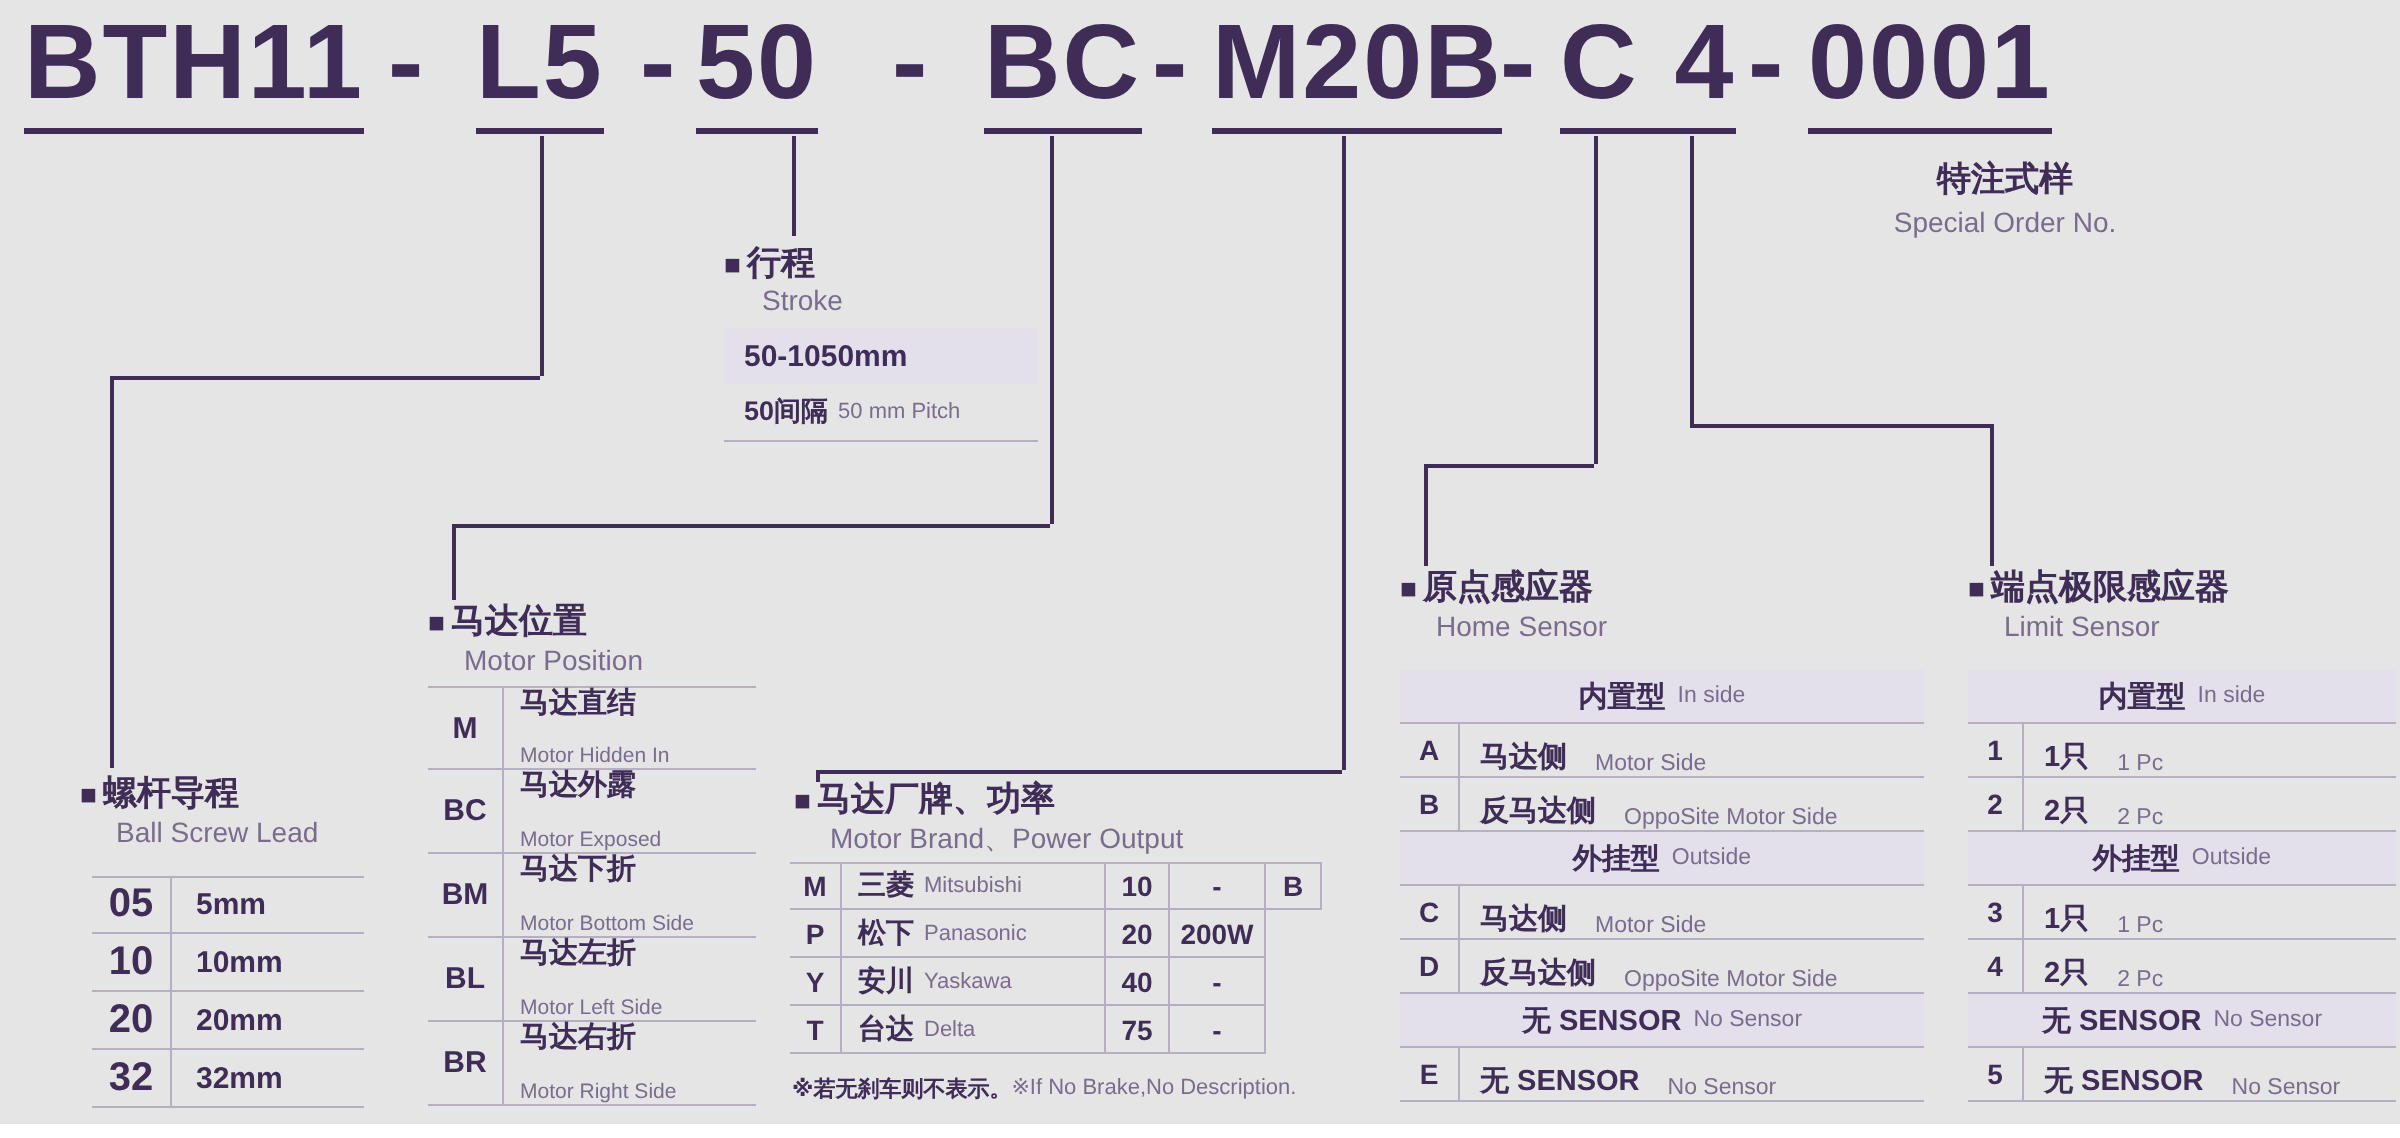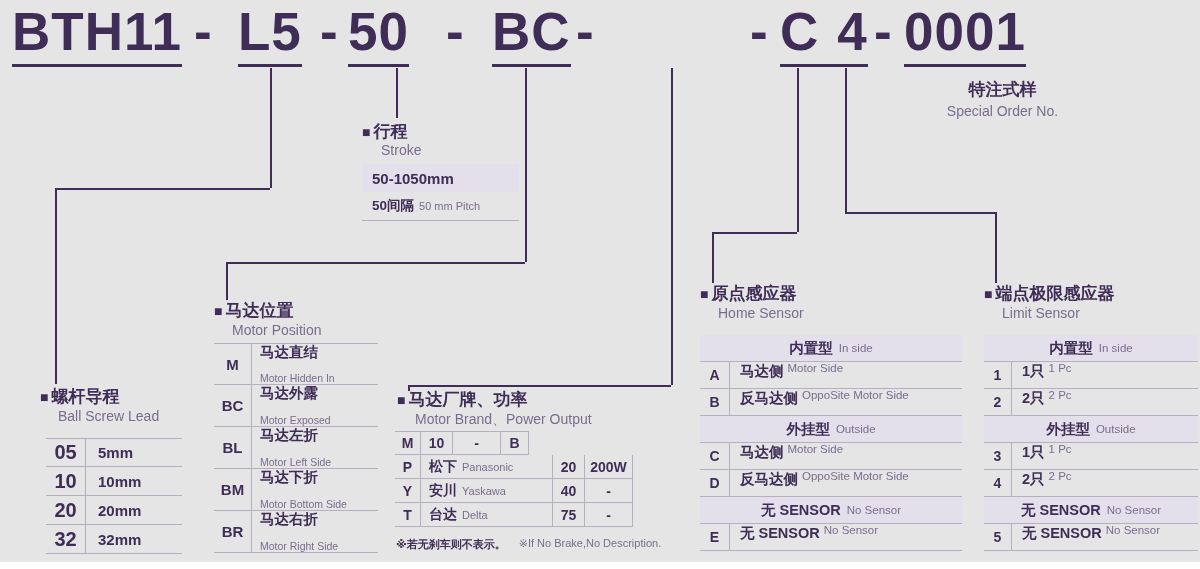--- a/index.html
+++ b/index.html
@@ -67,49 +67,50 @@
   .mb-row{display:flex;height:24px}
   .mb-cell{display:flex;align-items:center;justify-content:center;font-size:14px}
   .bt{border-top:1px solid var(--border)} .bb{border-bottom:1px solid var(--border)} .br{border-right:1px solid var(--border)}
   .mb-code{width:26px;font-weight:700}
   .mb-brand{width:132px;justify-content:flex-start;padding-left:8px;gap:5px}
   .mb-zh{font-size:14px;font-weight:700}
   .mb-en{font-size:11px;color:var(--secondary)}
   .mb-ocode{width:32px;font-weight:600}
   .mb-output{width:48px;font-weight:600}
   .mb-brake{width:28px;font-weight:700}
-  .mb-note{position:absolute;left:396px;top:537px;font-size:11px;white-space:nowrap;display:flex;gap:13px}
+  .mb-note{position:absolute;left:396px;top:537px;font-size:11px;white-space:nowrap;display:flex;gap:0}
   .mb-note .zh{font-weight:700;color:var(--primary)}
   .mb-note .en{color:var(--secondary)}
 
   
   .hs-table{left:700px;top:335px;width:262px}
   .ls-table{left:984px;top:335px;width:214px}
   .hs-row{height:27px;border-bottom:1px solid var(--border);display:flex;align-items:stretch}
   .hs-header{background:var(--shade);align-items:center;justify-content:center;gap:6px}
   .hs-code{width:30px;display:flex;align-items:center;justify-content:center;border-right:1px solid var(--border);
            font-size:14px;font-weight:700}
   .ls-table .hs-code{width:28px}
-  .hs-name{display:flex;align-items:flex-start;gap:4px;padding-left:10px}
+  .hs-name{display:flex;align-items:flex-end;gap:14px;padding-left:10px}
   .hs-zh{font-size:14.5px;font-weight:700}
   .hs-en{font-size:11.5px;color:var(--secondary)}
 </style>
 </head>
 <body>
 
 <div class="canvas">
 
   <div class="seg u" style="left:12px">BTH11</div>
   <div class="seg" style="left:194px">-</div>
   <div class="seg u" style="left:238px">L5</div>
   <div class="seg" style="left:320px">-</div>
   <div class="seg u" style="left:348px">50</div>
   <div class="seg" style="left:446px">-</div>
   <div class="seg u" style="left:492px">BC</div>
   <div class="seg" style="left:576px">-</div>
+  <div class="seg u" style="left:606px">M20B</div>
   <div class="seg" style="left:750px">-</div>
   <div class="seg u seg-group" style="left:780px">
     <span>C</span>
     <span>4</span>
   </div>
   <div class="seg" style="left:874px">-</div>
   <div class="seg u" style="left:904px">0001</div>
 
   <div class="code-label" style="left:900px;top:78px;width:205px">
     <div class="zh">特注式样</div>
@@ -184,49 +185,53 @@
       </div>
     </div>
     <div class="row">
       <div class="mp-code">BC</div>
       <div class="mp-name">
         <div class="mp-zh">马达外露</div>
         <div class="mp-en">Motor Exposed</div>
       </div>
     </div>
     <div class="row">
+      <div class="mp-code">BM</div>
+      <div class="mp-name">
+        <div class="mp-zh">马达下折</div>
+        <div class="mp-en">Motor Bottom Side</div>
+      </div>
+    </div>
+    <div class="row">
       <div class="mp-code">BL</div>
       <div class="mp-name">
         <div class="mp-zh">马达左折</div>
         <div class="mp-en">Motor Left Side</div>
-      </div>
-    </div>
-    <div class="row">
-      <div class="mp-code">BM</div>
-      <div class="mp-name">
-        <div class="mp-zh">马达下折</div>
-        <div class="mp-en">Motor Bottom Side</div>
       </div>
     </div>
     <div class="row">
       <div class="mp-code">BR</div>
       <div class="mp-name">
         <div class="mp-zh">马达右折</div>
         <div class="mp-en">Motor Right Side</div>
       </div>
     </div>
   </div>
 
   <div class="sec-zh" style="left:397px;top:388px">
     <span class="bullet">■</span><span>马达厂牌、功率</span>
   </div>
   <div class="sec-en" style="left:415px;top:411px">Motor Brand、Power Output</div>
   <div class="tbl mb-table">
     <div class="mb-row">
       <div class="mb-cell mb-code bt bb br">M</div>
+      <div class="mb-cell mb-brand bt bb br">
+        <span class="mb-zh">三菱</span>
+        <span class="mb-en">Mitsubishi</span>
+      </div>
       <div class="mb-cell mb-ocode bt bb br">10</div>
       <div class="mb-cell mb-output bt bb br">-</div>
       <div class="mb-cell mb-brake bt bb br">B</div>
     </div>
     <div class="mb-row">
       <div class="mb-cell mb-code bb br">P</div>
       <div class="mb-cell mb-brand bb br">
         <span class="mb-zh">松下</span>
         <span class="mb-en">Panasonic</span>
       </div>

